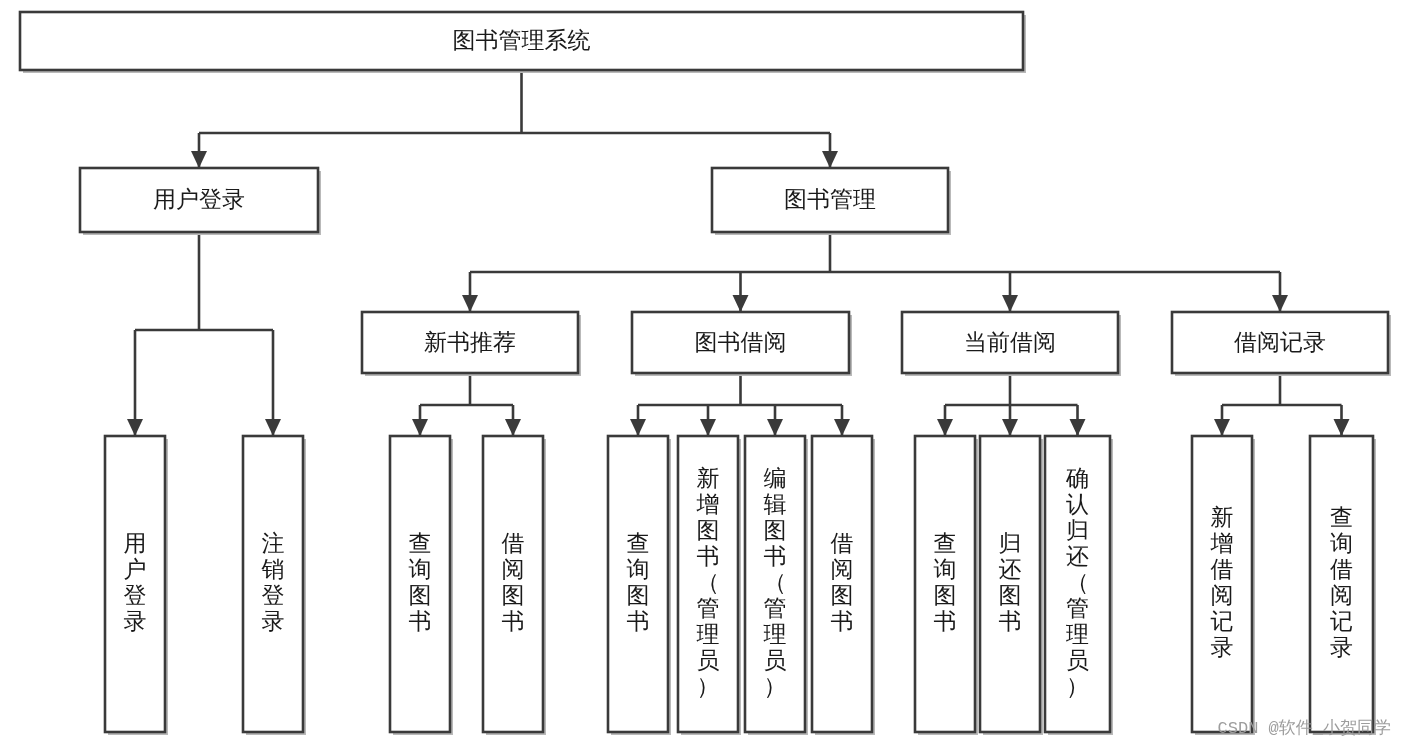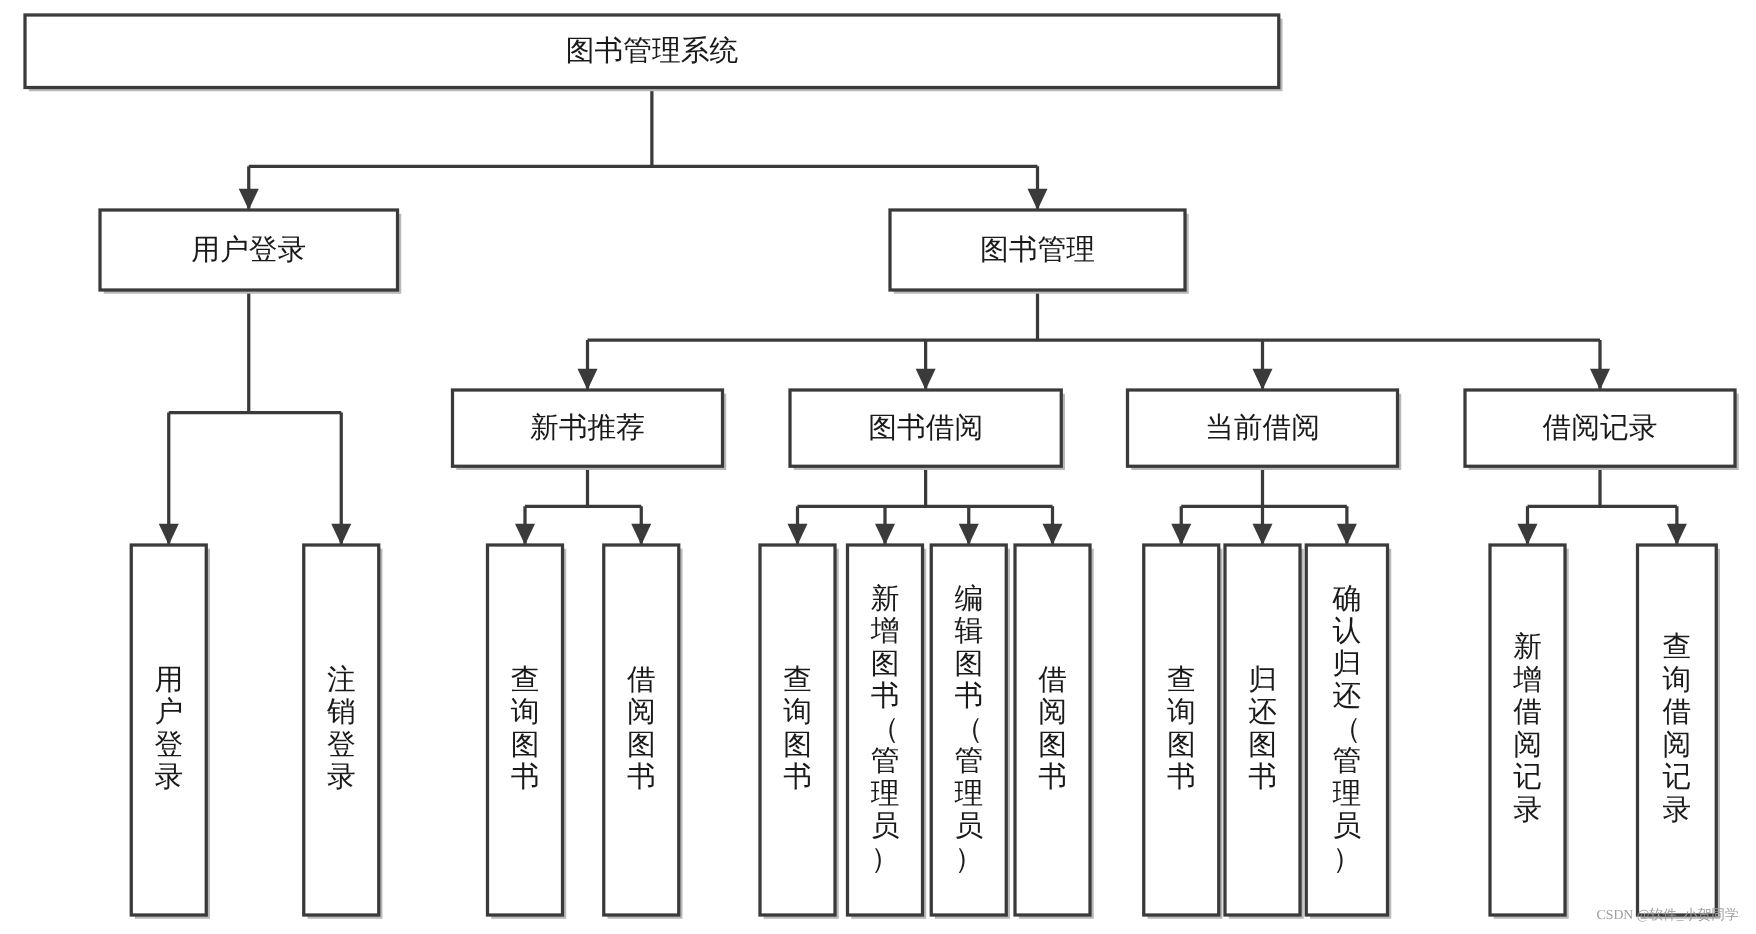--- a/index.html
+++ b/index.html
@@ -47,22 +47,22 @@
     font-family: "Liberation Sans", "DejaVu Sans", sans-serif;
     font-size: 23px;
     fill: #1a1a1a;
     text-anchor: middle;
     dominant-baseline: middle;
   }
   .watermark {
     position: absolute;
     right: 14px;
     bottom: 8px;
-    font-family: Liberation Serif, serif;
-    font-size: 11px;
+    font-family: Liberation Mono, monospace;
+    font-size: 17px;
     color: #9d9d9d;
     white-space: nowrap;
     pointer-events: none;
   }
 </style>
 </head>
 <body>
 
 <div id="diagram-root">
   <svg class="flow" viewBox="0 0 1405 747" xmlns="http://www.w3.org/2000/svg">

